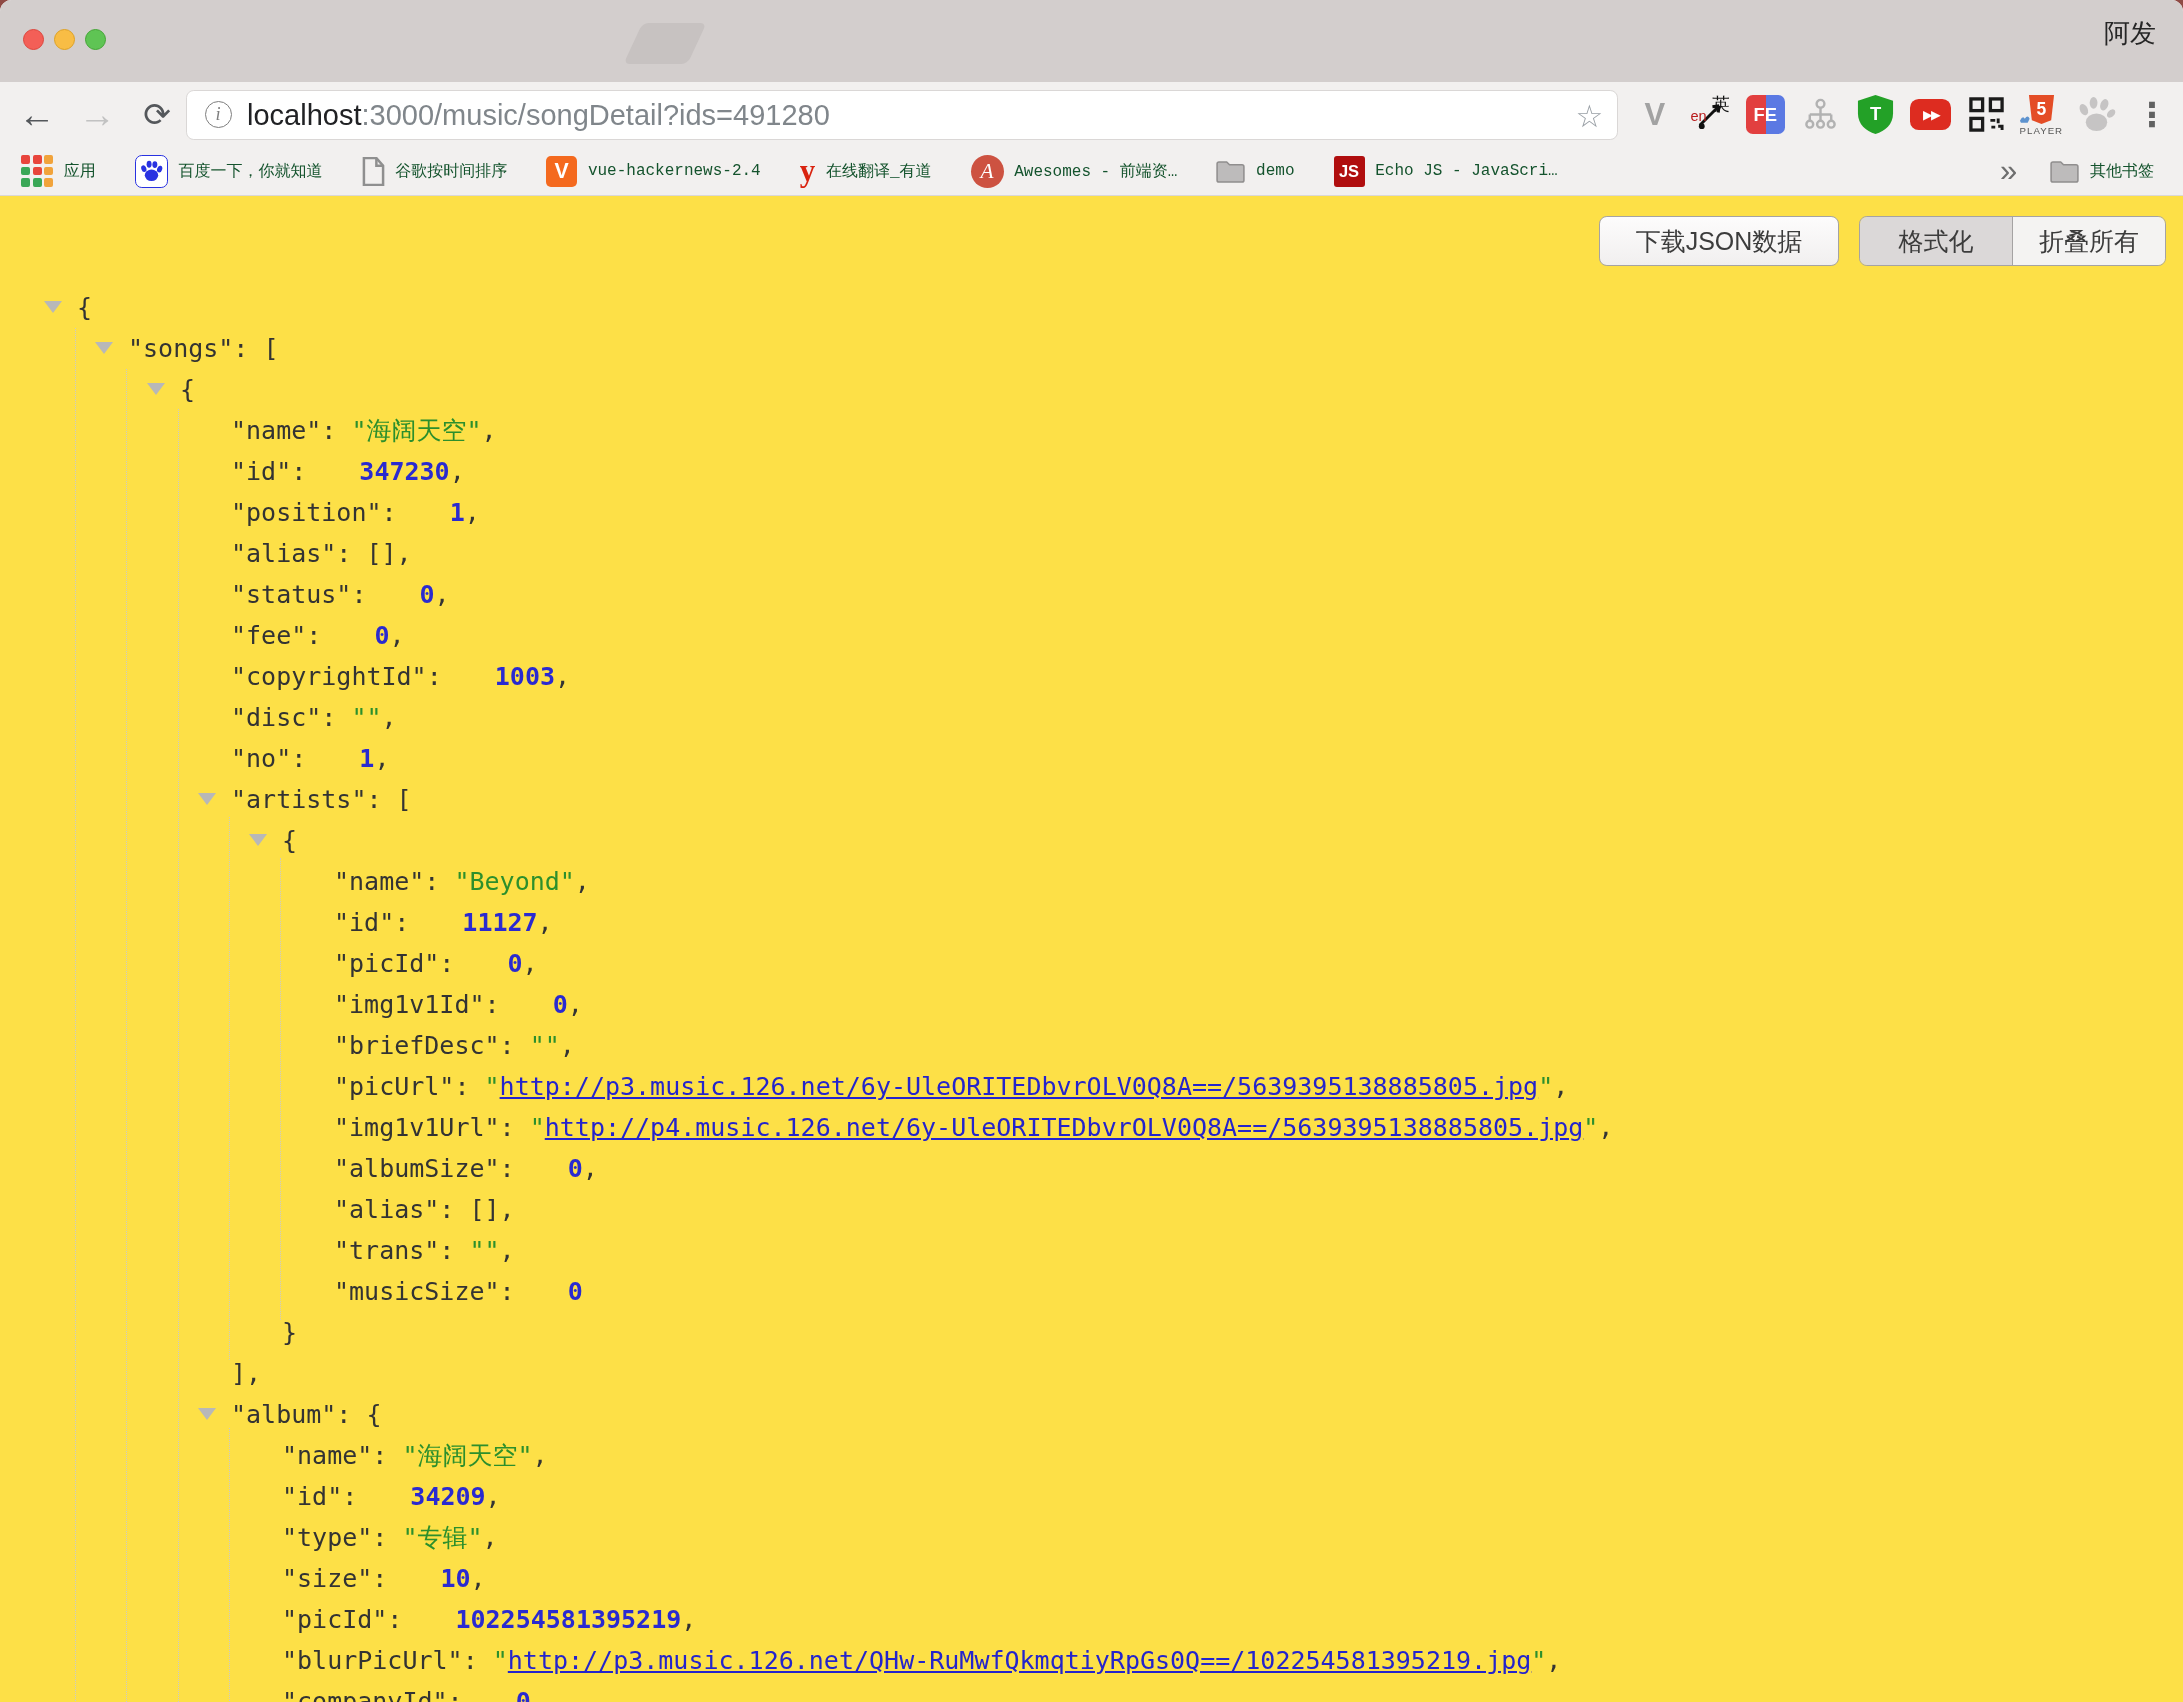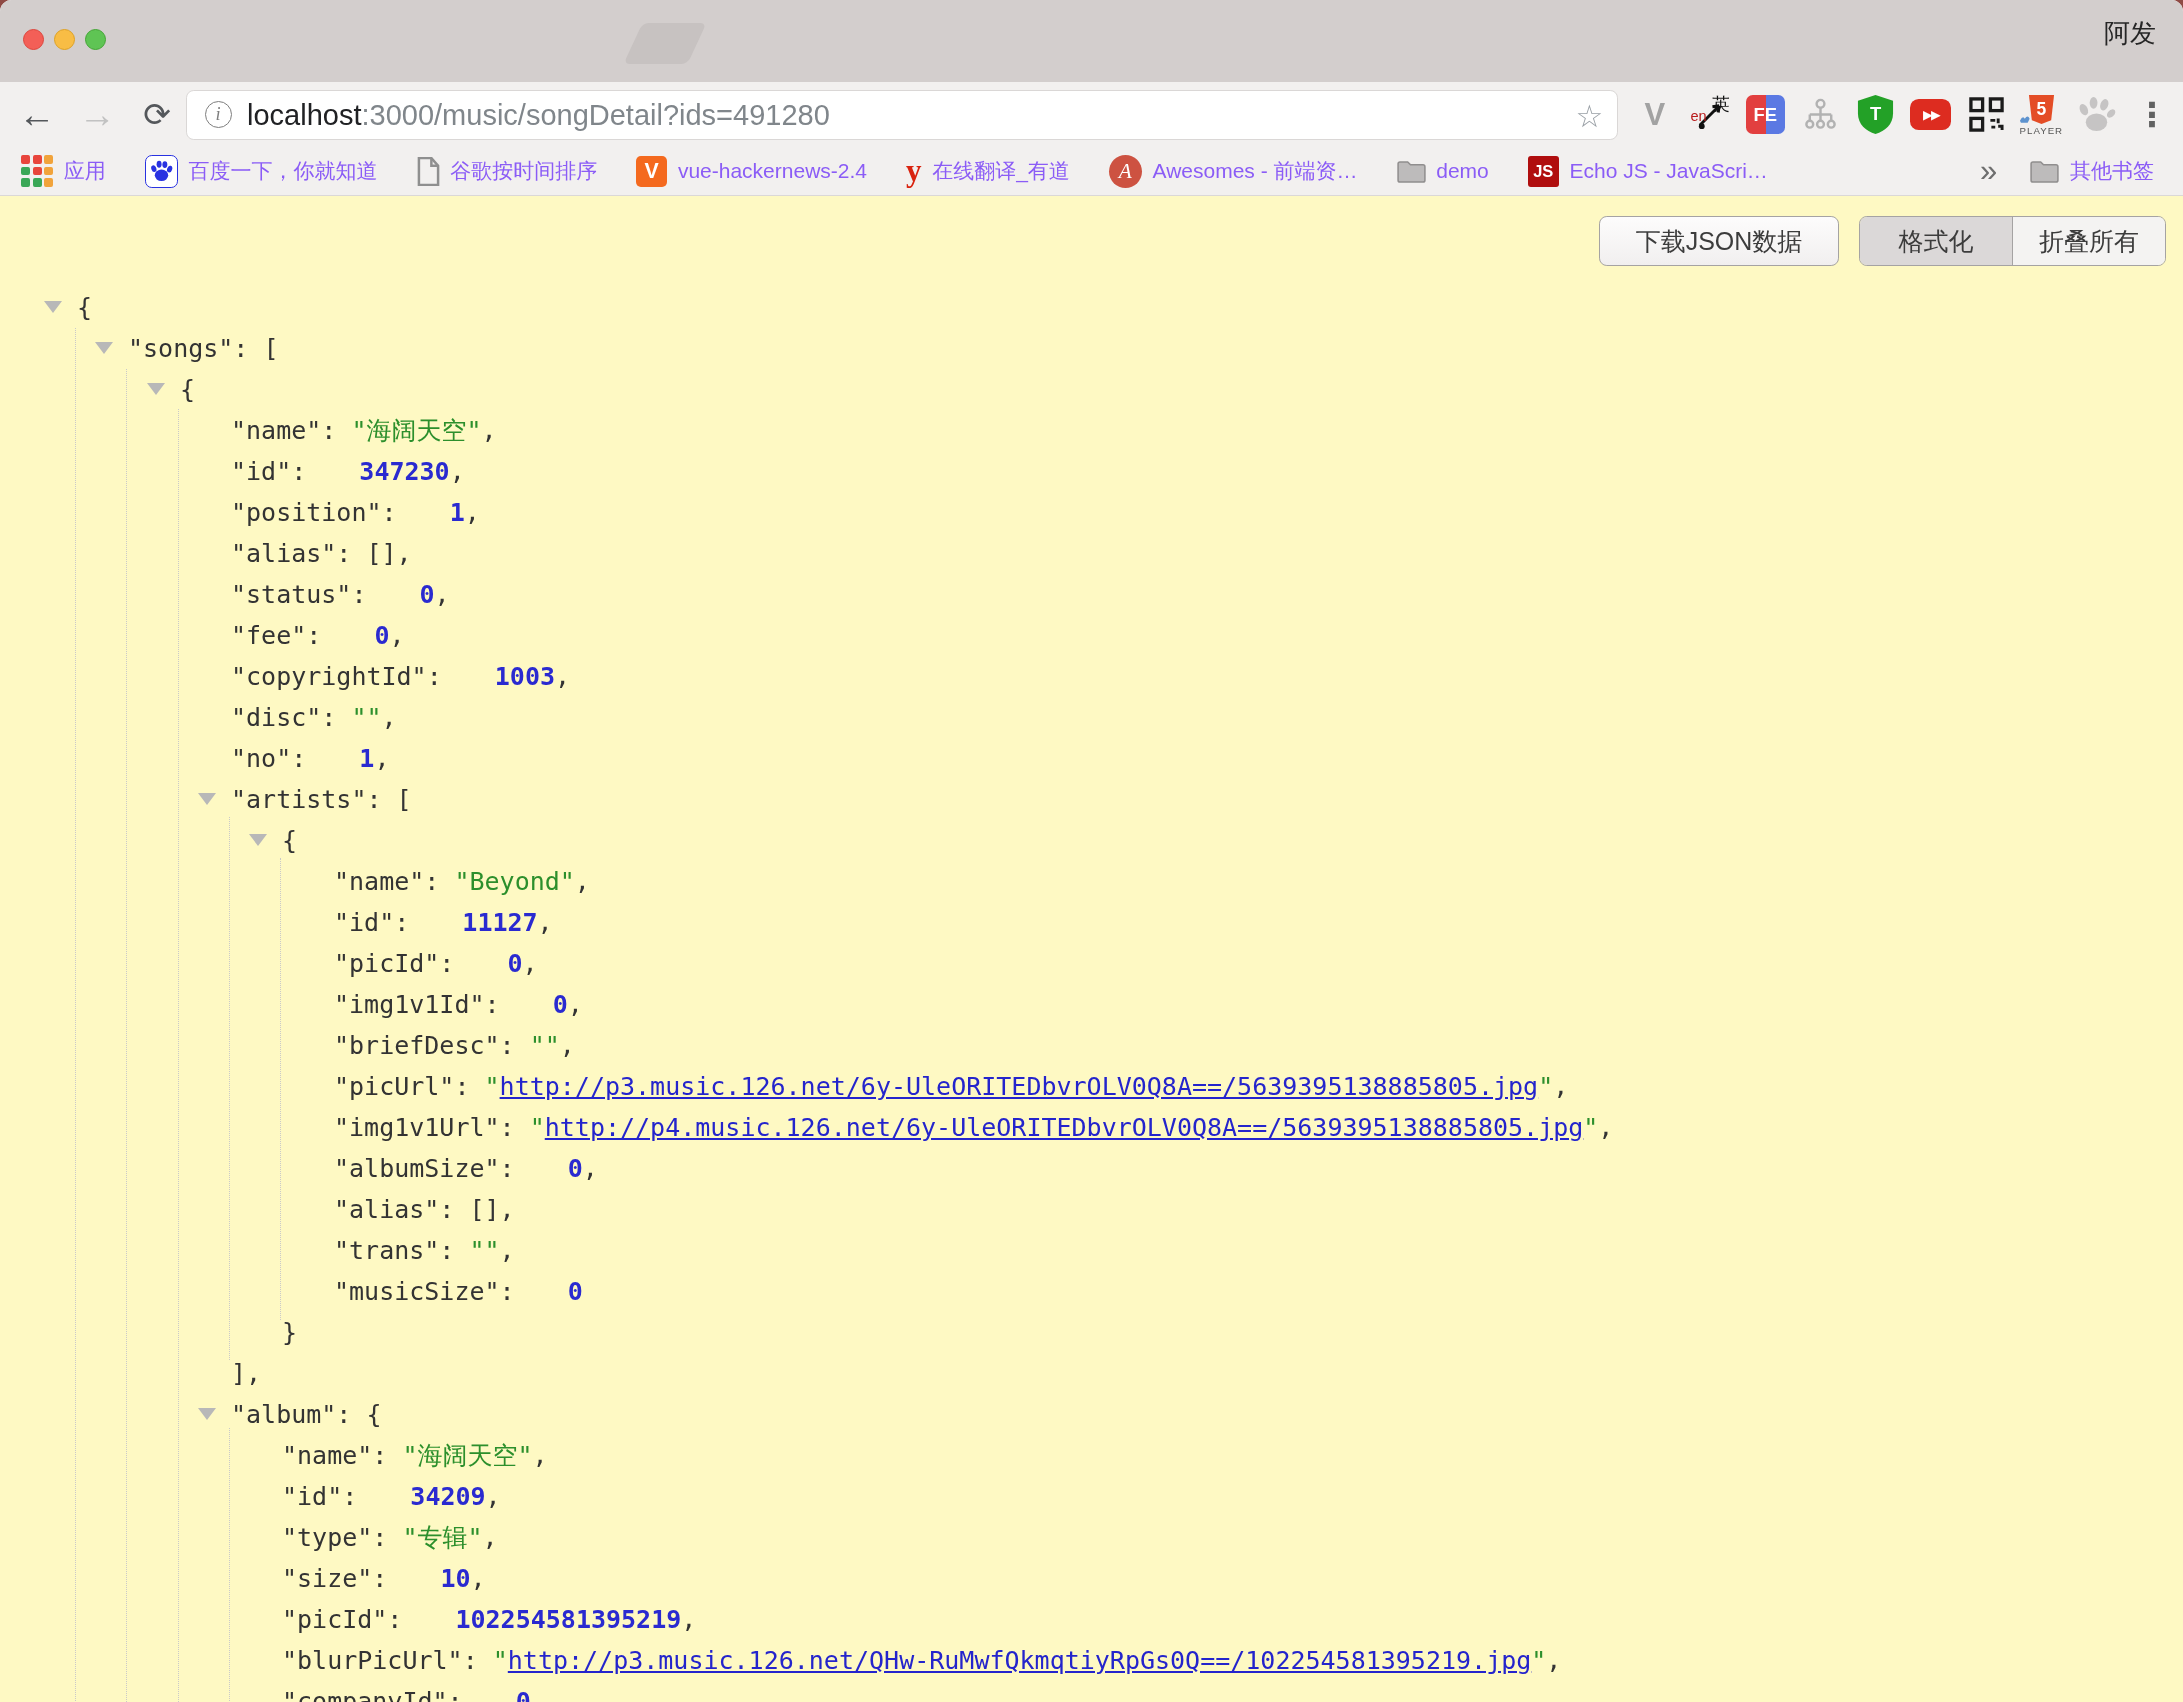--- a/index.html
+++ b/index.html
@@ -51,37 +51,37 @@
   .ff-badge{width:41px;height:31px;border-radius:8.7px;background:#dd2c20;color:#fff;font-size:12.6px;
             display:flex;align-items:center;justify-content:center;letter-spacing:-1.9px;}
   .h5-glyph{position:absolute;top:4.9px;left:0;right:0;text-align:center;color:#fff;font-weight:bold;font-size:17.5px;}
   .h5-caption{font-size:9.7px;color:#555;letter-spacing:1px;margin-top:0px;}
   .menu-dots{color:#616161;font-size:33px;font-weight:bold;}
 
   
   .bookmarks{position:absolute;left:0;top:147px;width:2183px;height:49px;background:#f2f0ef;
              border-bottom:1.9px solid #dbd8d7;display:flex;align-items:center;padding:0 21.3px;}
   .bm-item{display:flex;align-items:center;gap:10.7px;margin-right:39px;cursor:pointer;white-space:nowrap;}
-  .bm-label{font-size:21px;color:#8b5cf6;}
+  .bm-label{font-size:16px;color:#14532d;font-family:Liberation Mono, monospace;}
   .bm-spacer{flex:1;}
   .bm-chevron{font-size:31px;color:#6e6e6e;margin-right:33px;cursor:pointer;}
   .apps-grid{display:grid;grid-template-columns:repeat(3,8.7px);grid-template-rows:repeat(3,8.7px);gap:2.9px;}
   .apps-grid i{border-radius:1.9px;}
   .baidu-badge{width:33px;height:33px;background:#fff;border:1.9px solid #2932e1;border-radius:6.8px;
                display:flex;align-items:center;justify-content:center;}
   .vue-badge{width:31px;height:31px;background:#f4691e;border-radius:4.9px;color:#fff;font-weight:bold;
              font-size:21.3px;display:flex;align-items:center;justify-content:center;}
   .youdao-glyph{color:#d9230f;font-weight:bold;font-size:31px;font-family:"Liberation Serif",serif;}
   .awesomes-badge{width:33px;height:33px;border-radius:50%;background:#cd5241;color:#fff;font-size:21.3px;
                   font-family:"Liberation Serif",serif;font-style:italic;display:flex;align-items:center;justify-content:center;}
   .echojs-badge{width:31px;height:31px;background:#b00e0e;color:#fff;font-weight:bold;font-size:16.5px;
                 display:flex;align-items:center;justify-content:center;border-radius:2.9px;}
 
   
-  .content{position:absolute;left:0;top:196px;width:2183px;height:1506px;background:#fef9c3;}
+  .content{position:absolute;left:0;top:196px;width:2183px;height:1506px;background:#fde047;}
   .btn-download{position:absolute;left:1599px;top:20.4px;width:240px;height:50px;z-index:3;
                 background:linear-gradient(#fdfcfc,#f1efef);border:1.9px solid #a5a3a3;border-radius:7.8px;
                 font-size:25px;color:#3c3c3c;display:flex;align-items:center;justify-content:center;cursor:pointer;}
   .segmented{position:absolute;left:1859px;top:20.4px;width:307px;height:50px;z-index:3;
              border:1.9px solid #a5a3a3;border-radius:7.8px;display:flex;overflow:hidden;}
   .seg{flex:1;font-size:25px;color:#3c3c3c;display:flex;align-items:center;justify-content:center;cursor:pointer;}
   .seg-active{background:#dbd8d8;border-right:1.9px solid #a5a3a3;}
   .seg-idle{background:#f4f3f2;}
 
   

